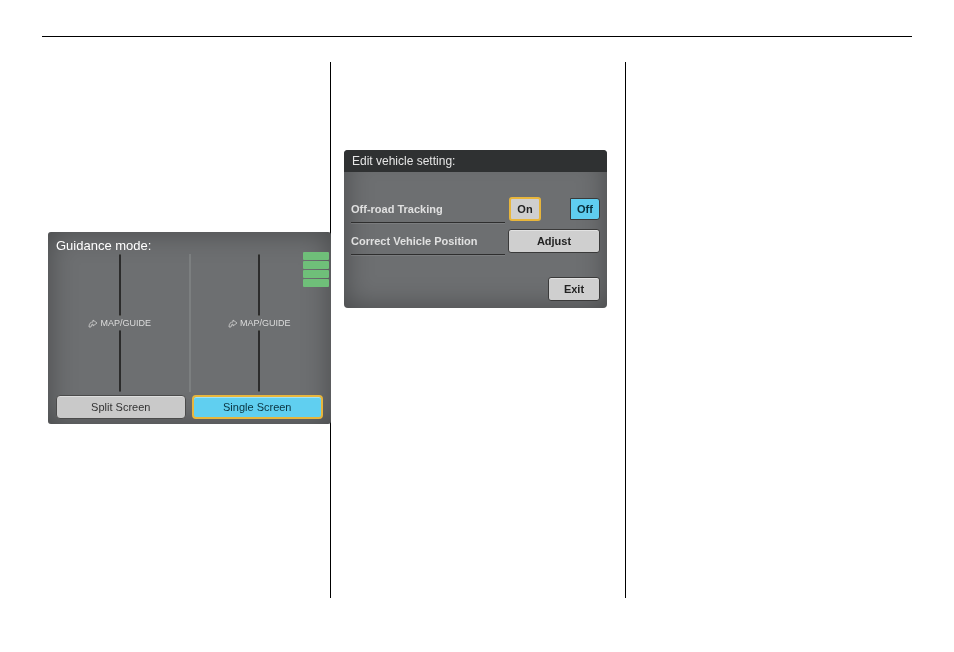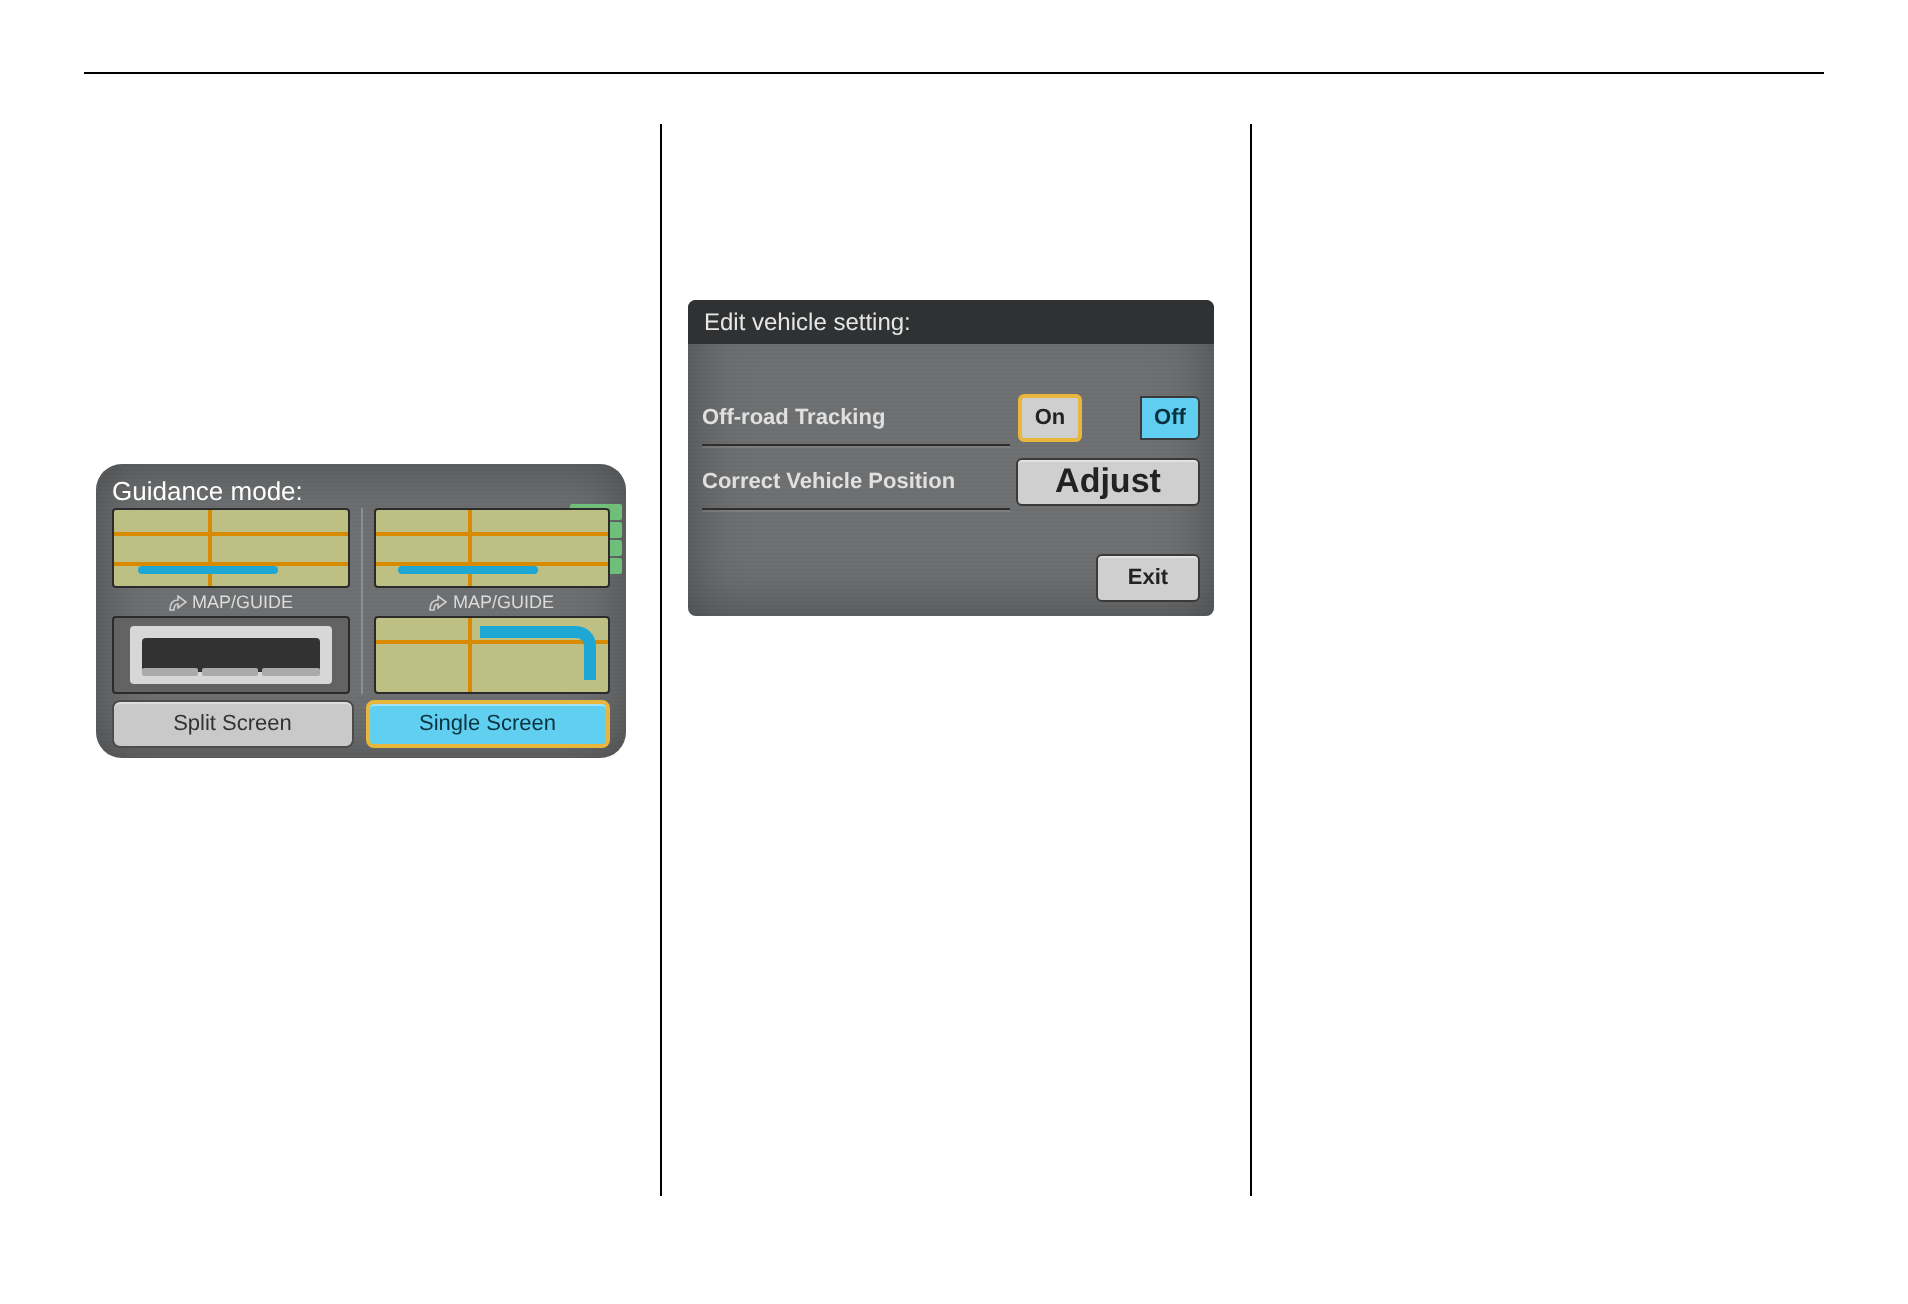--- a/index.html
+++ b/index.html
@@ -33,28 +33,29 @@
     left: 625px;
     height: 536px;
   }
 
   
   .shot-guidance {
     position: absolute;
     top: 232px;
     left: 48px;
     width: 265px;
-    height: 147px;
+    height: 192px;
     background: #65686a;
-    border-radius: 13px;
+    border-radius: 3px;
     box-shadow: inset 0 0 14px rgba(0,0,0,.3);
     overflow: hidden;
     font-family: Tahoma, Verdana, sans-serif;
     color: #fff;
     font-size: 12px;
+    padding-left: 18px;
   }
   .shot-guidance .title {
     position: absolute;
     top: 6px;
     left: 8px;
     color: #fff;
     font-size: 13px;
   }
   .guidance-grid {
     position: absolute;
@@ -64,20 +65,21 @@
     bottom: 32px;
     display: flex;
     gap: 12px;
   }
   .guidance-col {
     flex: 1;
     position: relative;
     display: flex;
     flex-direction: column;
     gap: 0;
+    align-items: center;
   }
   .preview-tile {
     flex: 1;
     background: #bdbf83;
     border: 1px solid #2b2b2b;
     border-radius: 2px;
     position: relative;
     overflow: hidden;
   }
   .preview-tile .road {
@@ -302,21 +304,21 @@
     margin-left: 30px;
   }
   .adjust-btn {
     width: 90px;
     height: 22px;
     display: flex;
     align-items: center;
     justify-content: center;
     background: #cfcfcf;
     color: #222;
-    font-size: 17px;
+    font-size: 11px;
     border: 1px solid #3a3a3a;
     border-radius: 3px;
     box-shadow: inset 0 1px 0 rgba(255,255,255,.4);
   }
   .exit-btn {
     position: absolute;
     right: 7px;
     bottom: 7px;
     width: 50px;
     height: 22px;

